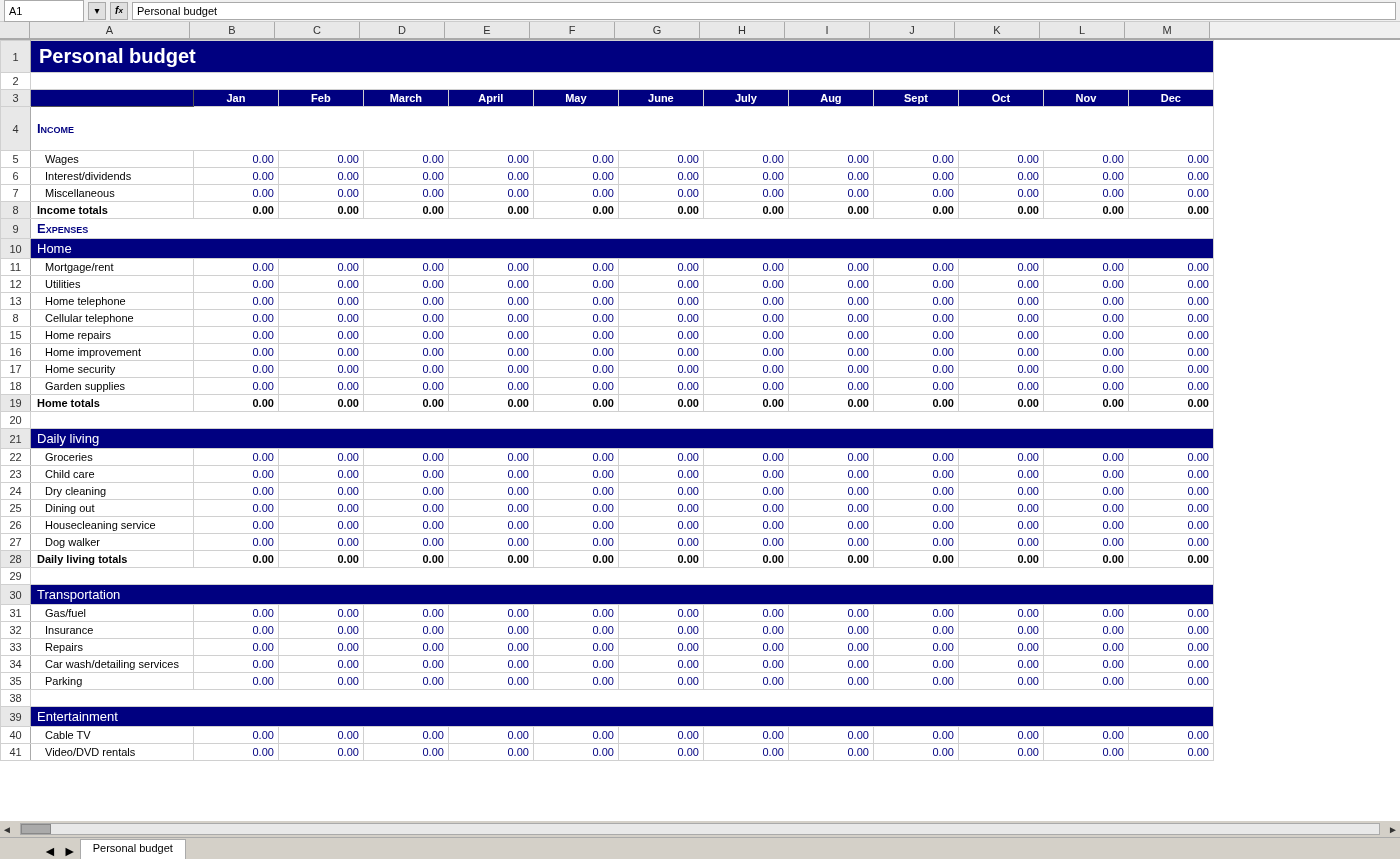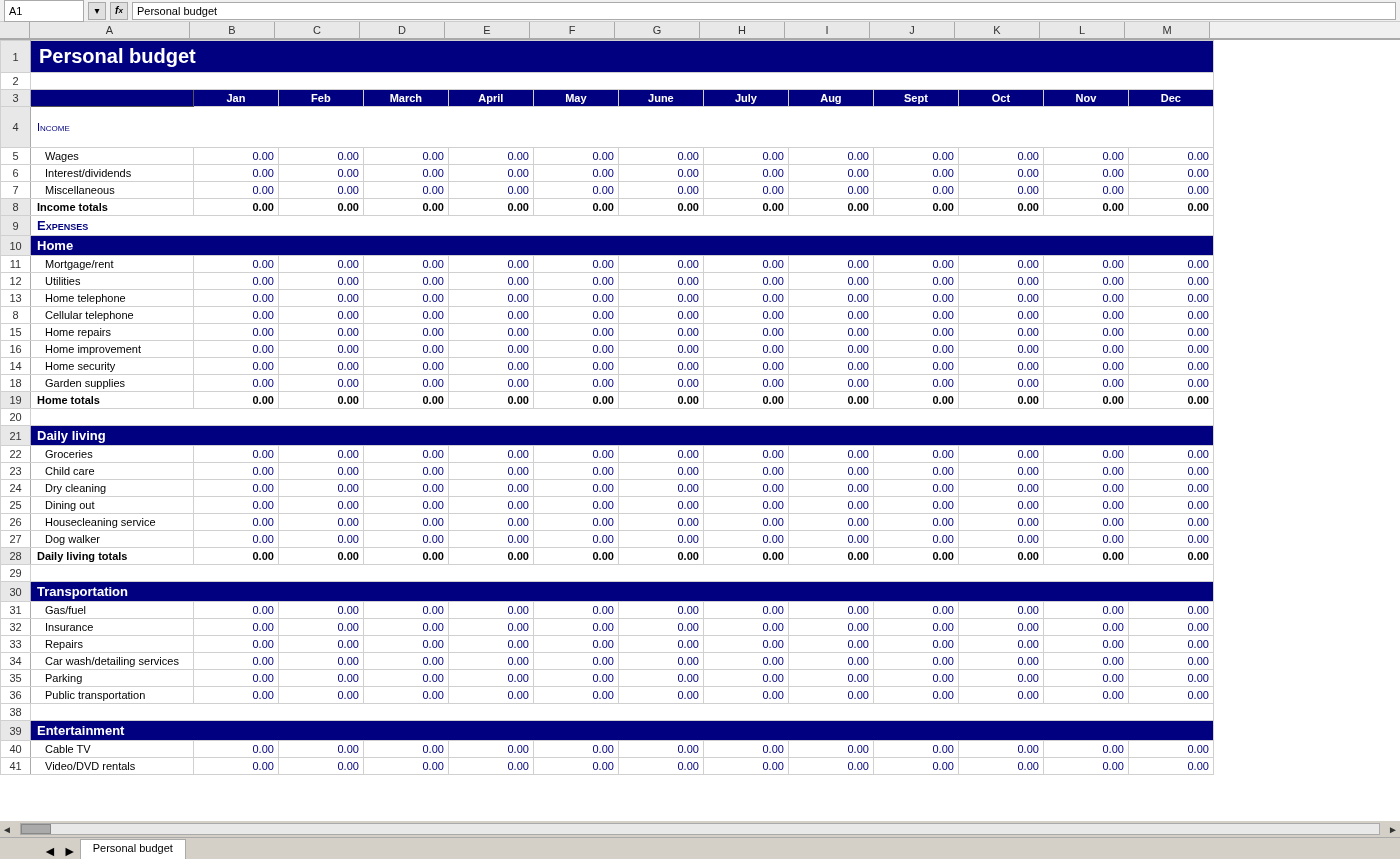--- a/index.html
+++ b/index.html
@@ -102,28 +102,28 @@
       text-align: center;
       font-weight: bold;
       padding: 2px 4px;
     }
 
     
     .section-header {
       background: #000080;
       color: white;
       font-size: 13px;
-      font-weight: bold;
+      font-weight: normal;
       padding: 2px 6px;
     }
     .section-header-income {
       background: white;
       color: #000080;
-      font-size: 11px;
-      font-weight: normal;
+      font-size: 13px;
+      font-weight: bold;
       font-variant: small-caps;
       padding: 14px 6px;
     }
     .section-header-expenses {
       background: white;
       color: #000080;
       font-size: 13px;
       font-weight: bold;
       font-variant: small-caps;
       padding: 2px 6px;
@@ -459,21 +459,21 @@
     <td class="value-cell">0.00</td>
     <td class="value-cell">0.00</td>
     <td class="value-cell">0.00</td>
     <td class="value-cell">0.00</td>
     <td class="value-cell">0.00</td>
     <td class="value-cell">0.00</td>
     <td class="value-cell">0.00</td>
   </tr>
 
   <tr class="data-row">
-    <td class="row-num">14</td>
+    <td class="row-num">17</td>
     <td class="label-cell">Home security</td>
     <td class="value-cell">0.00</td>
     <td class="value-cell">0.00</td>
     <td class="value-cell">0.00</td>
     <td class="value-cell">0.00</td>
     <td class="value-cell">0.00</td>
     <td class="value-cell">0.00</td>
     <td class="value-cell">0.00</td>
     <td class="value-cell">0.00</td>
     <td class="value-cell">0.00</td>
@@ -733,36 +733,20 @@
     <td class="value-cell">0.00</td>
     <td class="value-cell">0.00</td>
     <td class="value-cell">0.00</td>
     <td class="value-cell">0.00</td>
     <td class="value-cell">0.00</td>
     <td class="value-cell">0.00</td>
     <td class="value-cell">0.00</td>
     <td class="value-cell">0.00</td>
   </tr>
 
-  <tr class="data-row">
-    <td class="row-num">36</td>
-    <td class="label-cell">Public transportation</td>
-    <td class="value-cell">0.00</td>
-    <td class="value-cell">0.00</td>
-    <td class="value-cell">0.00</td>
-    <td class="value-cell">0.00</td>
-    <td class="value-cell">0.00</td>
-    <td class="value-cell">0.00</td>
-    <td class="value-cell">0.00</td>
-    <td class="value-cell">0.00</td>
-    <td class="value-cell">0.00</td>
-    <td class="value-cell">0.00</td>
-    <td class="value-cell">0.00</td>
-    <td class="value-cell">0.00</td>
-  </tr>
 
 
   <tr class="empty-row">
     <td class="row-num">38</td>
     <td colspan="13"></td>
   </tr>
 
   <tr>
     <td class="row-num">39</td>
     <td colspan="13" class="section-header">Entertainment</td>

